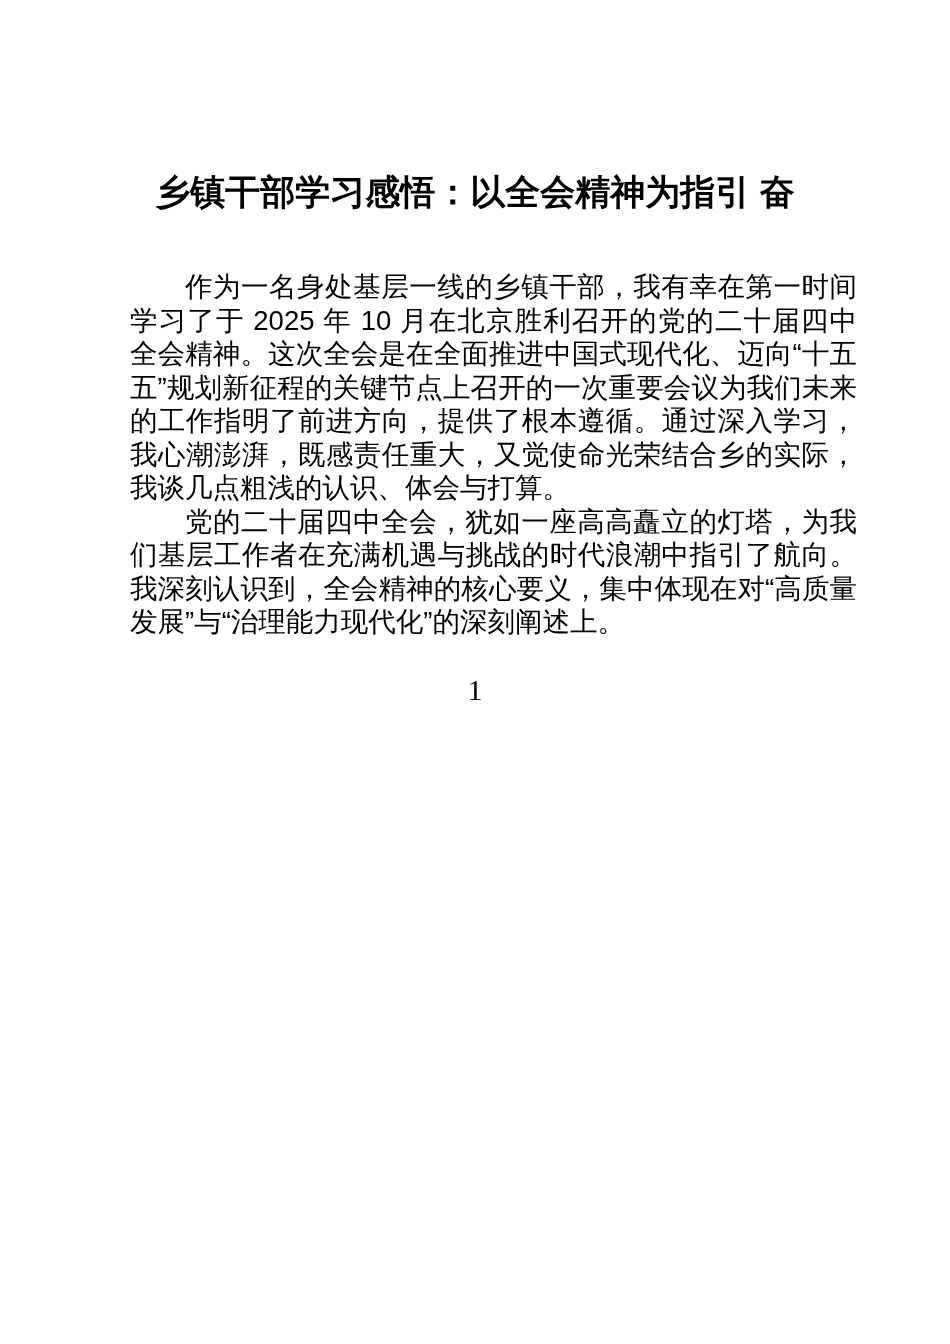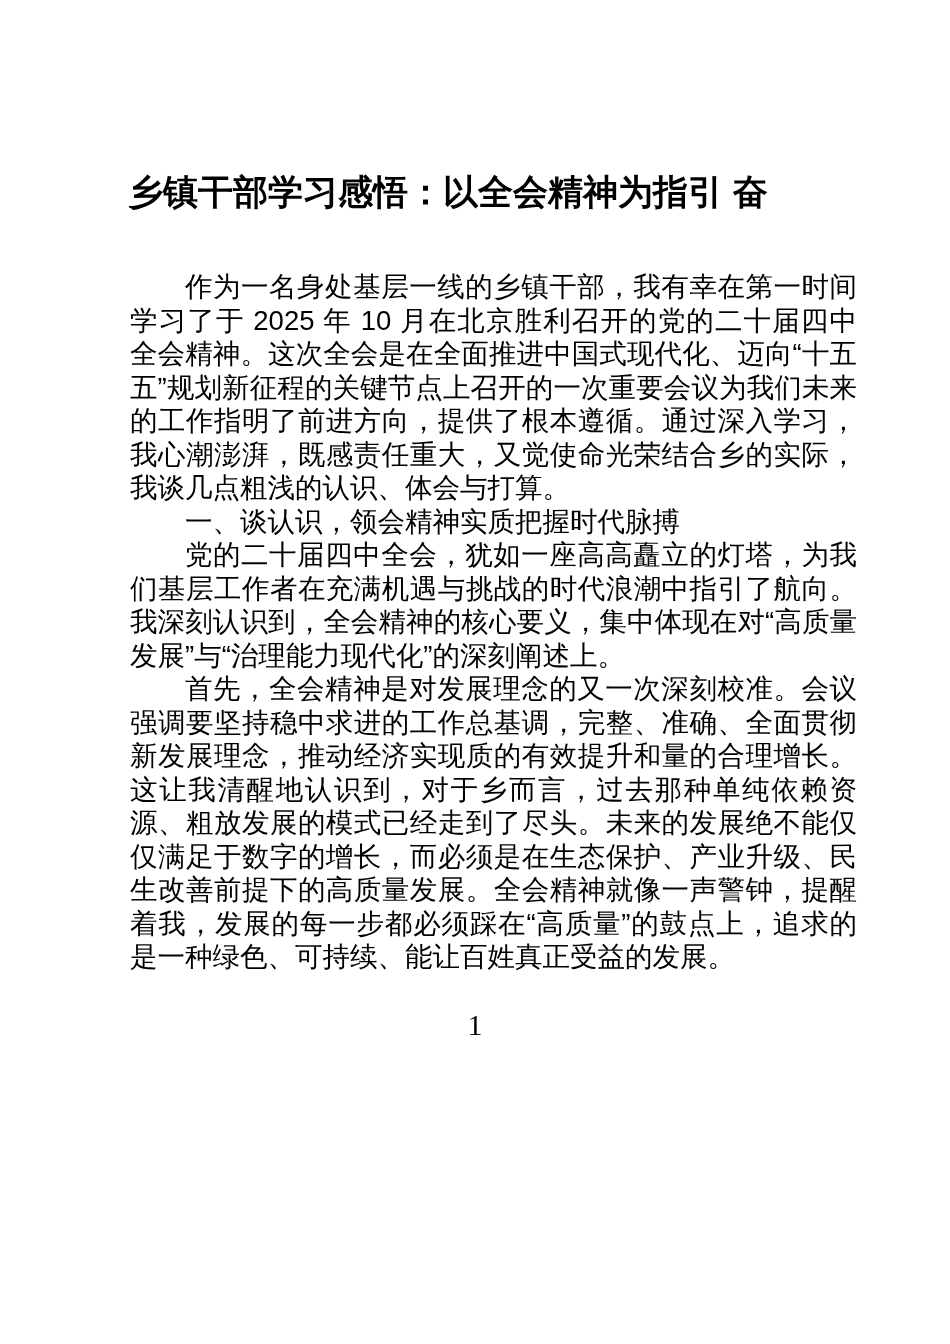--- a/index.html
+++ b/index.html
@@ -17,20 +17,21 @@
     overflow: hidden;
     box-sizing: border-box;
     padding-top: 158px;
   }
   .doc-title {
     margin: 0 128px;
     font-family: "Liberation Sans", sans-serif;
     font-weight: bold;
     font-size: 35px;
     line-height: 68px;
+    text-align: center;
     letter-spacing: 0px;
     color: #000000;
   }
   .doc-body {
     margin: 44px 93px 0 130px;
     font-family: "Liberation Sans", sans-serif;
     font-size: 27.5px;
     line-height: 33.5px;
     text-align: justify;
     color: #000000;
@@ -54,20 +55,18 @@
 <body>
 
 <div class="page">
 
   <div class="doc-title">
     <div>乡镇干部学习感悟：以全会精神为指引 奋</div>
   </div>
 
   <div class="doc-body">
     <p>作为一名身处基层一线的乡镇干部，我有幸在第一时间学习了于 2025 年 10 月在北京胜利召开的党的二十届四中全会精神。这次全会是在全面推进中国式现代化、迈向“十五五”规划新征程的关键节点上召开的一次重要会议为我们未来的工作指明了前进方向，提供了根本遵循。通过深入学习，我心潮澎湃，既感责任重大，又觉使命光荣结合乡的实际，我谈几点粗浅的认识、体会与打算。</p>
-    <p>一、谈认识，领会精神实质把握时代脉搏</p>
     <p>党的二十届四中全会，犹如一座高高矗立的灯塔，为我们基层工作者在充满机遇与挑战的时代浪潮中指引了航向。我深刻认识到，全会精神的核心要义，集中体现在对“高质量发展”与“治理能力现代化”的深刻阐述上。</p>
-    <p>首先，全会精神是对发展理念的又一次深刻校准。会议强调要坚持稳中求进的工作总基调，完整、准确、全面贯彻新发展理念，推动经济实现质的有效提升和量的合理增长。这让我清醒地认识到，对于乡而言，过去那种单纯依赖资源、粗放发展的模式已经走到了尽头。未来的发展绝不能仅仅满足于数字的增长，而必须是在生态保护、产业升级、民生改善前提下的高质量发展。全会精神就像一声警钟，提醒着我，发展的每一步都必须踩在“高质量”的鼓点上，追求的是一种绿色、可持续、能让百姓真正受益的发展。</p>
   </div>
 
   <div class="page-number">1</div>
 
 </div>
 
 </body></html>

